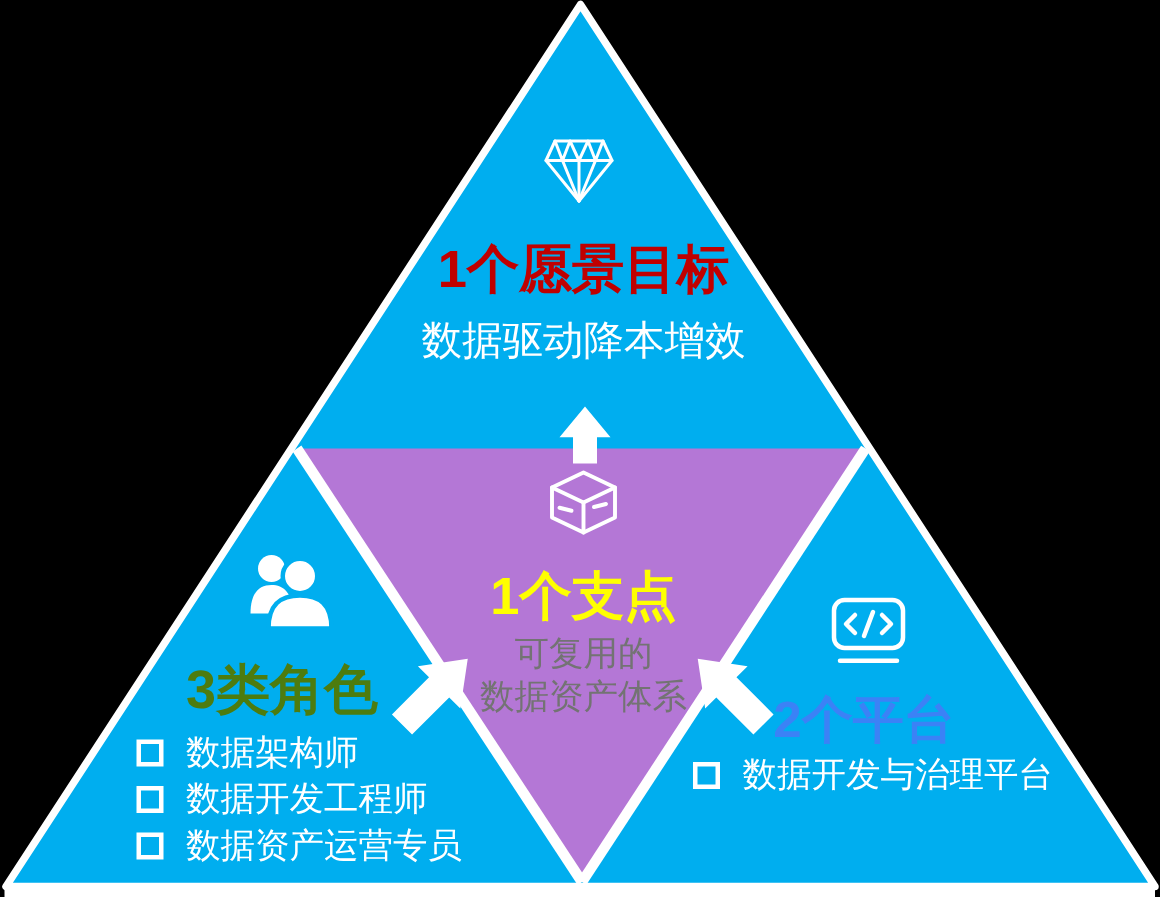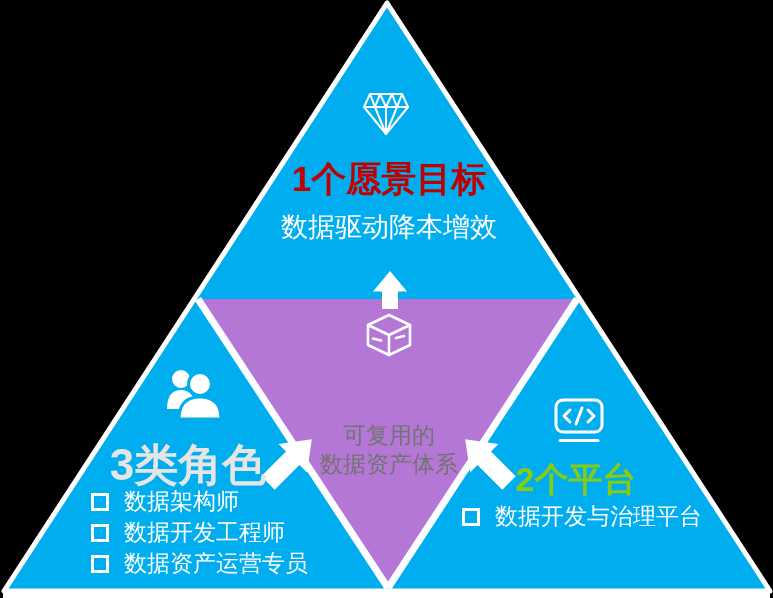--- a/index.html
+++ b/index.html
@@ -6,22 +6,22 @@
   .stage{
     position:relative;width:773px;height:598px;background:#000;overflow:hidden;
     font-family:"Liberation Sans","DejaVu Sans",sans-serif;
   }
   .stage svg{position:absolute;left:0;top:0;}
   .txt{position:absolute;text-align:center;white-space:nowrap;}
   .red-title{left:189px;top:156px;width:400px;font-size:35px;font-weight:bold;color:#C00000;}
   .subtitle{left:189px;top:209px;width:400px;font-size:27px;color:#FFFFFF;}
   .pivot-title{left:239px;top:374px;width:300px;font-size:35px;font-weight:bold;color:#FFFF00;}
   .pivot-sub{left:264px;top:421px;width:250px;font-size:23px;line-height:29px;color:#737373;}
-  .roles-title{left:58px;top:436px;width:260px;font-size:44px;font-weight:bold;color:#e5e5e5;}
-  .platforms-title{left:456px;top:457px;width:240px;font-size:34px;font-weight:bold;color:#84cc16;}
+  .roles-title{left:58px;top:436px;width:260px;font-size:36px;font-weight:bold;color:#4d7c0f;}
+  .platforms-title{left:456px;top:457px;width:240px;font-size:34px;font-weight:bold;color:#3b82f6;}
   ul.blist{position:absolute;margin:0;padding:0;list-style:none;}
   ul.blist li{display:flex;align-items:center;color:#FFFFFF;font-size:23px;white-space:nowrap;}
   .left-list{left:91px;top:486px;}
   .left-list li{height:31px;}
   .right-list{left:462px;top:502px;}
   .right-list li{height:29px;}
   .sq{display:inline-block;width:12px;height:12px;border:3px solid #FFFFFF;margin-right:15px;flex:0 0 auto;}
 </style>
 </head>
 <body>
@@ -78,20 +78,21 @@
       <path d="M17,13 L11,19 L17,25"></path>
       <path d="M35,13 L41,19 L35,25"></path>
       <path d="M29,11 L23,27"></path>
       <path d="M7,43.5 L45,43.5"></path>
     </g>
   </svg>
 
   <div class="txt red-title">1个愿景目标</div>
   <div class="txt subtitle">数据驱动降本增效</div>
 
+  <div class="txt pivot-title">1个支点</div>
   <div class="txt pivot-sub">
     <div>可复用的</div>
     <div>数据资产体系</div>
   </div>
 
   <div class="txt roles-title">3类角色</div>
   <ul class="blist left-list">
     <li>
       <span class="sq"></span>
       <span>数据架构师</span>

